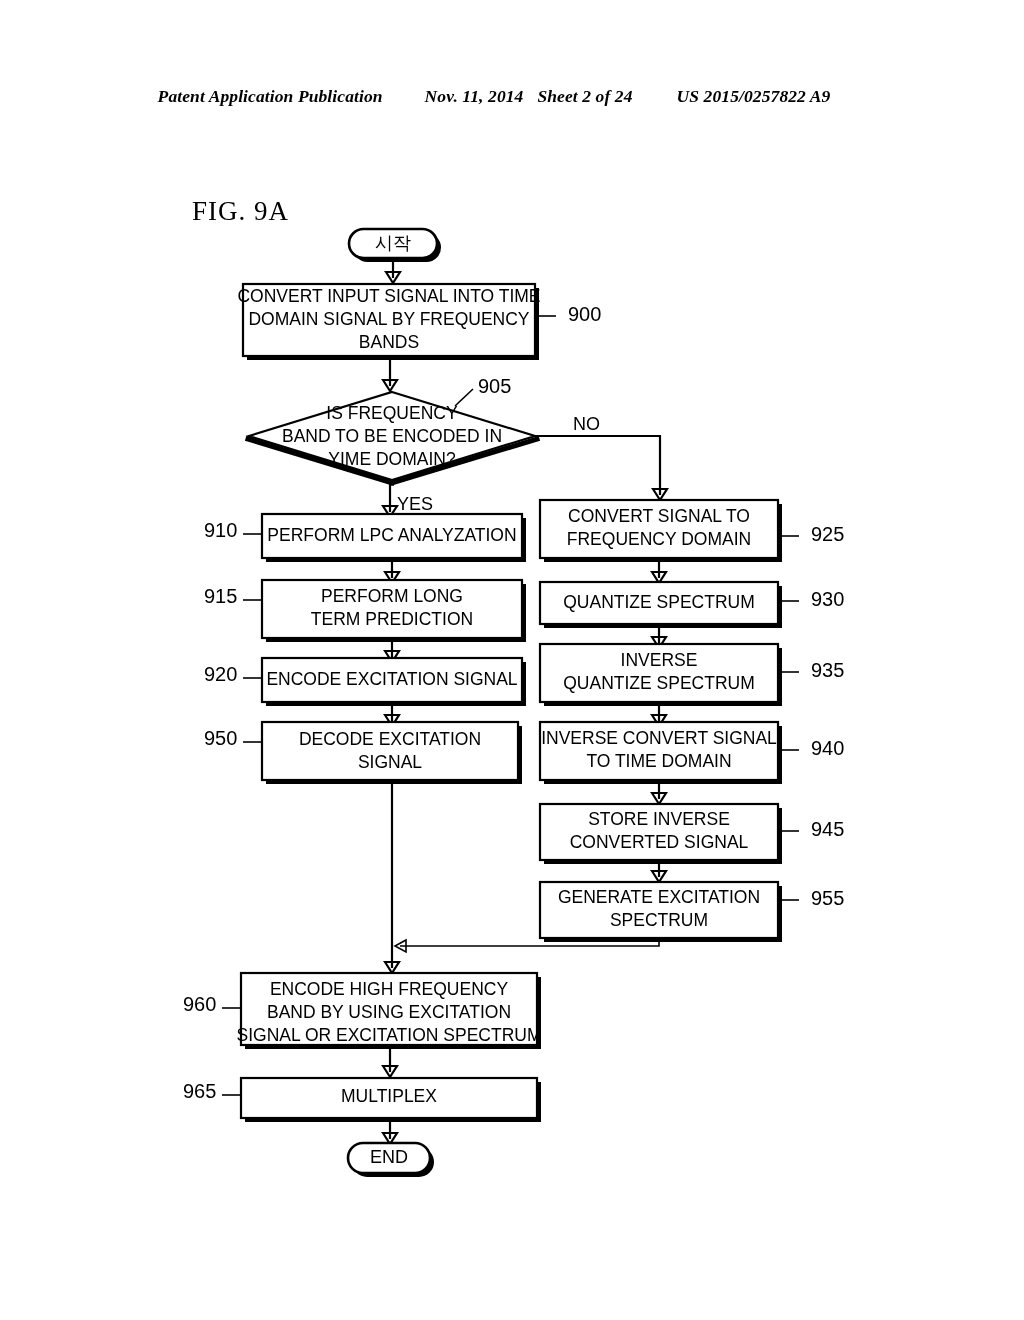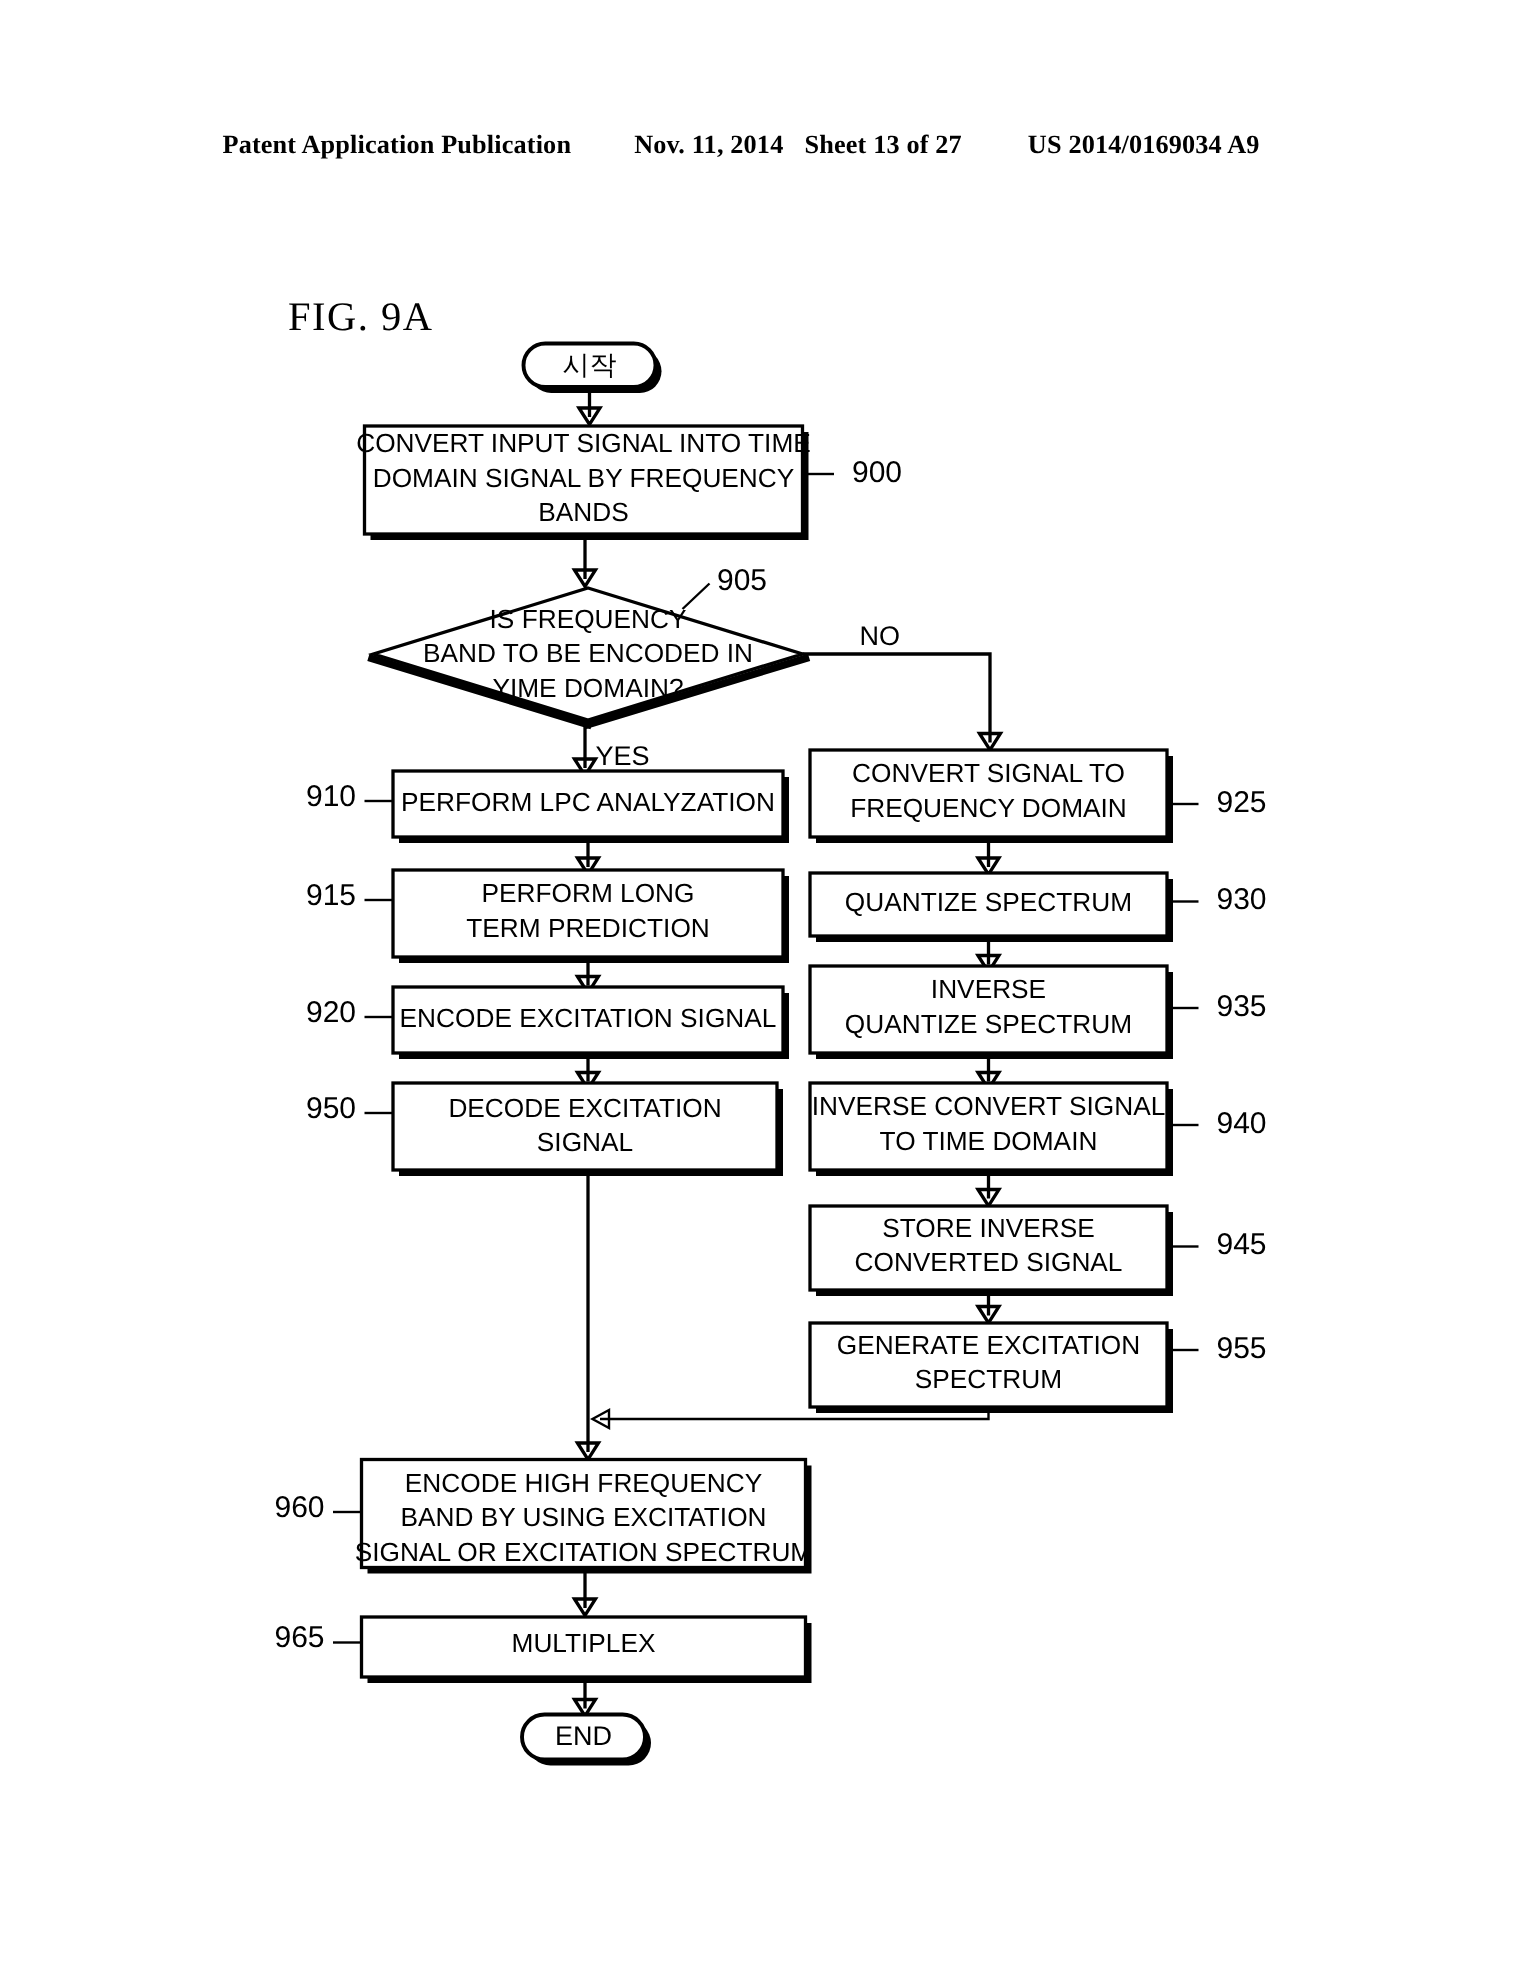--- a/index.html
+++ b/index.html
@@ -23,20 +23,21 @@
     left: 0;
     width: 988px;
     display: flex;
     justify-content: center;
     align-items: flex-end;
     font-family: "Liberation Serif", serif;
     font-weight: bold;
     font-size: 17.5px;
     letter-spacing: 0.1px;
     white-space: nowrap;
+    font-style: italic;
   }
   .pub-header .seg-pub     { margin-right: 42px; }
   .pub-header .seg-date    { margin-right: 14px; }
   .pub-header .seg-sheet   { margin-right: 44px; }
   .pub-header .seg-number  { margin-right: 0; }
 
   
   .fig-label {
     position: absolute;
     left: 192px;
@@ -93,22 +94,22 @@
   .conn       { stroke: #000000; stroke-width: 2.2; fill: none; }
   .conn-thin  { stroke: #000000; stroke-width: 1.6; fill: none; }
   .leader     { stroke: #000000; stroke-width: 1.6; fill: none; }
 </style>
 </head>
 <body>
 
 <div class="pub-header">
   <span class="seg-pub">Patent Application Publication</span>
   <span class="seg-date">Nov. 11, 2014</span>
-  <span class="seg-sheet">Sheet 13 of 27</span>
-  <span class="seg-number">US 2014/0169034 A9</span>
+  <span class="seg-sheet">Sheet 2 of 24</span>
+  <span class="seg-number">US 2015/0257822 A9</span>
 </div>
 
 <div class="fig-label">FIG.  9A</div>
 
 <svg id="flow-canvas" viewBox="0 0 1024 1320">
 
   <g>
     <rect class="term-shadow" x="353" y="233" width="88" height="29" rx="14.5" ry="14.5"></rect>
     <rect class="term-shape" x="349" y="229" width="88" height="29" rx="14.5" ry="14.5"></rect>
     <text class="term-text" x="393" y="244.5">시작</text>

